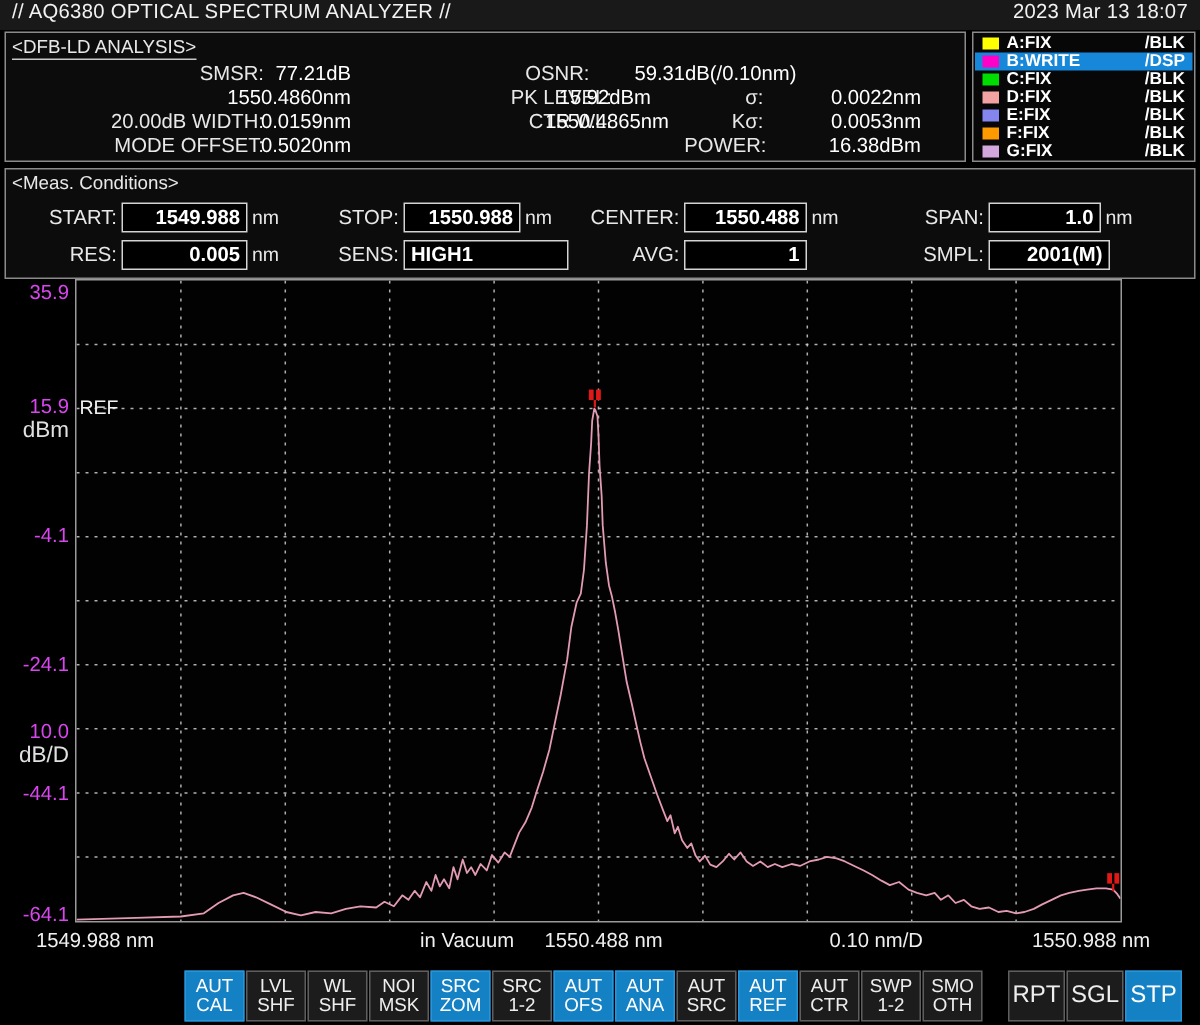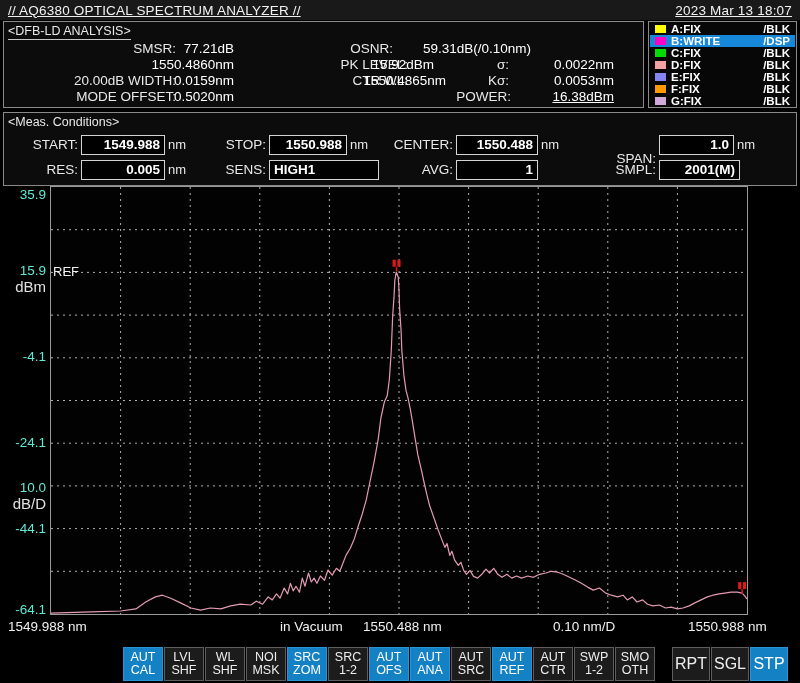--- a/index.html
+++ b/index.html
@@ -1,21 +1,21 @@
 <!DOCTYPE html>
 <html><head>
 <meta charset="utf-8">
 <style>
   html,body{margin:0;padding:0;background:#000;}
   #screen{position:relative;width:800px;height:683px;background:#000;overflow:hidden;
           font-family:"Liberation Sans","DejaVu Sans",sans-serif;color:#eee;}
 
   
   #titlebar{position:absolute;top:0;left:0;width:800px;height:20px;background:#191919;
-            display:flex;justify-content:space-between;align-items:center;padding:0 8px;box-sizing:border-box;text-decoration:underline;}
+            display:flex;justify-content:space-between;align-items:flex-start;padding:0 8px;box-sizing:border-box;}
   #titlebar .t{font-size:13.5px;color:#f2f2f2;letter-spacing:.2px;white-space:nowrap;}
 
   
   .panel{position:absolute;background:#0c0c0c;border:1px solid #8a8a8a;box-sizing:border-box;}
   #analysis{top:21px;left:3px;width:641px;height:87px;}
   #legend{top:21px;left:648px;width:149px;height:87px;background:#070707;display:flex;flex-direction:column;padding:1px;}
   #meas{top:112px;left:3px;width:794px;height:74px;}
 
   .ptitle{position:absolute;top:2px;left:4px;font-size:12.5px;color:#e8e8e8;white-space:nowrap;}
   .ptitle.underline{border-bottom:1px solid #c8c8c8;padding-bottom:1px;}
@@ -35,21 +35,21 @@
   .lrow .sw{width:11px;height:8px;margin:0 5px 0 3px;flex:0 0 auto;}
   .lrow .nm{white-space:nowrap;}
   .lrow .st{margin-left:auto;margin-right:3px;white-space:nowrap;}
   .lrow.active{background:#1687d9;}
 
   
   #chart{position:absolute;top:186px;left:0;width:800px;height:456px;}
   #plot{position:absolute;top:0;left:50px;width:698px;height:429px;border:1px solid #9a9a9a;
         background:#020202;box-sizing:border-box;}
   #trace-svg{position:absolute;top:0;left:0;}
-  .ylab{position:absolute;text-align:right;width:46px;left:0;font-size:13.5px;color:#5eead4;white-space:nowrap;}
+  .ylab{position:absolute;text-align:right;width:46px;left:0;font-size:13.5px;color:#d946ef;white-space:nowrap;}
   .yunit{position:absolute;text-align:right;width:46px;left:0;font-size:15px;color:#e0e0e0;white-space:nowrap;}
   #ref-label{position:absolute;left:53px;font-size:13px;color:#f0f0f0;}
   .xlab{position:absolute;top:433px;font-size:13.5px;color:#f0f0f0;white-space:nowrap;}
 
   .grid{stroke:#cfcfcf;stroke-dasharray:2 4;stroke-width:1;opacity:.85;}
 
   
   #toolbar{position:absolute;top:647px;left:0;width:800px;height:36px;background:#000;}
   #softkeys{position:absolute;left:123px;top:0;display:flex;gap:1px;}
   #runkeys{position:absolute;left:672px;top:0;display:flex;gap:1px;}
@@ -86,21 +86,21 @@
     <span class="flabel" style="top:35px;left:250px;width:154px;">PK LEVEL:</span>
     <span class="fvalue" style="top:35px;left:330px;width:100px;">15.92dBm</span>
     <span class="flabel" style="top:51px;left:250px;width:154px;">CTR WL:</span>
     <span class="fvalue" style="top:51px;left:330px;width:112px;">1550.4865nm</span>
 
     <span class="flabel" style="top:35px;left:440px;width:65px;">σ:</span>
     <span class="fvalue" style="top:35px;left:520px;width:90px;">0.0022nm</span>
     <span class="flabel" style="top:51px;left:440px;width:65px;">Kσ:</span>
     <span class="fvalue" style="top:51px;left:520px;width:90px;">0.0053nm</span>
     <span class="flabel" style="top:67px;left:440px;width:67px;">POWER:</span>
-    <span class="fvalue" style="top:67px;left:520px;width:90px;text-decoration:underline;">16.38dBm</span>
+    <span class="fvalue" style="top:67px;left:520px;width:90px;">16.38dBm</span>
   </div>
 
   <div id="legend" class="panel">
     <div class="lrow">
       <span class="sw" style="background: rgb(255, 255, 0);"></span>
       <span class="nm">A:FIX</span>
       <span class="st">/BLK</span>
     </div>
     <div class="lrow active">
       <span class="sw" style="background: rgb(255, 0, 200);"></span>
@@ -142,21 +142,21 @@
     <span class="munit" style="top:22px;left:164px;">nm</span>
 
     <span class="mlabel" style="top:22px;left:180px;width:82px;">STOP:</span>
     <div class="vbox" style="top:22px;left:265px;width:78px;">1550.988</div>
     <span class="munit" style="top:22px;left:346px;">nm</span>
 
     <span class="mlabel" style="top:22px;left:360px;width:89px;">CENTER:</span>
     <div class="vbox" style="top:22px;left:452px;width:82px;">1550.488</div>
     <span class="munit" style="top:22px;left:537px;">nm</span>
 
-    <span class="mlabel" style="top:36px;left:570px;width:82px;">SPAN:</span>
+    <span class="mlabel" style="top:22px;left:570px;width:82px;">SPAN:</span>
     <div class="vbox" style="top:22px;left:655px;width:75px;">1.0</div>
     <span class="munit" style="top:22px;left:733px;">nm</span>
 
     <span class="mlabel" style="top:47px;left:0;width:74px;">RES:</span>
     <div class="vbox" style="top:47px;left:77px;width:84px;">0.005</div>
     <span class="munit" style="top:47px;left:164px;">nm</span>
 
     <span class="mlabel" style="top:47px;left:180px;width:82px;">SENS:</span>
     <div class="vbox left" style="top:47px;left:265px;width:110px;">HIGH1</div>
 
@@ -202,21 +202,21 @@
           <rect x="341.5639999999785" y="72.70299999999999" width="3.2" height="7" fill="#e01818"></rect>
           <rect x="346.3639999999785" y="72.70299999999999" width="3.2" height="7" fill="#e01818"></rect>
           <line x1="345.5639999999785" y1="79.70299999999999" x2="345.5639999999785" y2="84.70299999999999" stroke="#e01818" stroke-width="1.5"></line>
           <rect x="687.127999999957" y="395.088" width="3.2" height="7" fill="#e01818"></rect>
           <rect x="691.9279999999569" y="395.088" width="3.2" height="7" fill="#e01818"></rect>
           <line x1="691.127999999957" y1="402.088" x2="691.127999999957" y2="407.088" stroke="#e01818" stroke-width="1.5"></line>
         </svg>
     </div>
     <span id="ref-label" style="top:78px;">REF</span>
 
-    <span class="xlab" style="left:8px;">1549.988 nm</span>
+    <span class="xlab" style="left:24px;">1549.988 nm</span>
     <span class="xlab" style="left:280px;">in Vacuum</span>
     <span class="xlab" style="left:363px;">1550.488 nm</span>
     <span class="xlab" style="left:553px;">0.10 nm/D</span>
     <span class="xlab" style="left:688px;">1550.988 nm</span>
   </div>
 
   <div id="toolbar">
     <div id="softkeys">
       <div class="skey active">
           <span>AUT</span>

